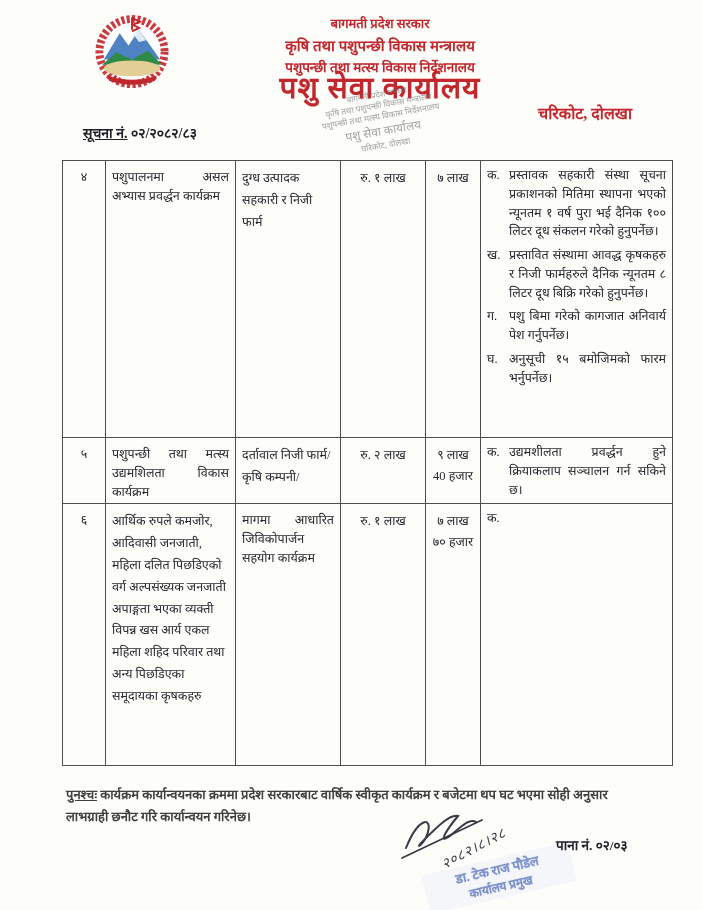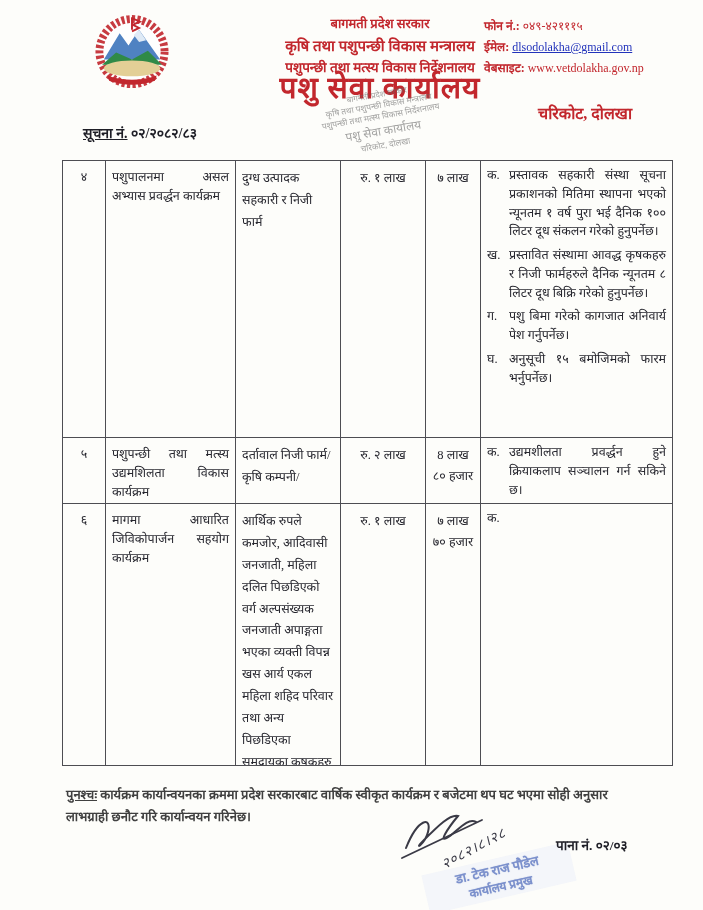--- a/index.html
+++ b/index.html
@@ -85,34 +85,20 @@
     <path d="M22 74 Q50 84 78 74 L76 80 Q50 89 24 80 Z" fill="#c2272d"></path>
   </svg>
 
   <div class="head-center">
     <div class="hc1">बागमती प्रदेश सरकार</div>
     <div class="hc2">कृषि तथा पशुपन्छी विकास मन्त्रालय</div>
     <div class="hc3">पशुपन्छी तथा मत्स्य विकास निर्देशनालय</div>
   </div>
   <div class="office-title">पशु सेवा कार्यालय</div>
 
-  <div class="contact">
-    <div>
-      <span class="lbl">फोन नं.:</span>
-      <span class="val-red">०४९-४२१११५</span>
-    </div>
-    <div>
-      <span class="lbl">ईमेल:</span>
-      <a class="email" href="#">dlsodolakha@gmail.com</a>
-    </div>
-    <div>
-      <span class="lbl">वेबसाइट:</span>
-      <span class="val-red">www.vetdolakha.gov.np</span>
-    </div>
-  </div>
 
   <div class="watermark">
     <div class="wm1">बागमती प्रदेश सरकार</div>
     <div class="wm2">कृषि तथा पशुपन्छी विकास मन्त्रालय</div>
     <div class="wm3">पशुपन्छी तथा मत्स्य विकास निर्देशनालय</div>
     <div class="wm4">पशु सेवा कार्यालय</div>
     <div class="wm5">चरिकोट, दोलखा</div>
   </div>
 
   <div class="location">चरिकोट, दोलखा</div>
@@ -145,31 +131,31 @@
       <div class="cond">
         <span class="marker">घ.</span>
         <span class="ctext">अनुसूची १५ बमोजिमको फारम भर्नुपर्नेछ।</span>
       </div>
     </div>
 
     <div class="cell sn">५</div>
     <div class="cell program">पशुपन्छी तथा मत्स्य उद्यमशिलता विकास कार्यक्रम</div>
     <div class="cell target">दर्तावाल निजी फार्म/कृषि कम्पनी/</div>
     <div class="cell amount">रु. २ लाख</div>
-    <div class="cell amount">8 लाख ८० हजार</div>
+    <div class="cell amount">९ लाख 40 हजार</div>
     <div class="cell">
       <div class="cond">
         <span class="marker">क.</span>
         <span class="ctext">उद्यमशीलता प्रवर्द्धन हुने क्रियाकलाप सञ्चालन गर्न सकिने छ।</span>
       </div>
     </div>
 
     <div class="cell sn">६</div>
+    <div class="cell target">आर्थिक रुपले कमजोर, आदिवासी जनजाती, महिला दलित पिछडिएको वर्ग अल्पसंख्यक जनजाती अपाङ्गता भएका व्यक्ती विपन्न खस आर्य एकल महिला शहिद परिवार तथा अन्य पिछडिएका समूदायका कृषकहरु</div>
     <div class="cell program">मागमा आधारित जिविकोपार्जन सहयोग कार्यक्रम</div>
-    <div class="cell target">आर्थिक रुपले कमजोर, आदिवासी जनजाती, महिला दलित पिछडिएको वर्ग अल्पसंख्यक जनजाती अपाङ्गता भएका व्यक्ती विपन्न खस आर्य एकल महिला शहिद परिवार तथा अन्य पिछडिएका समूदायका कृषकहरु</div>
     <div class="cell amount">रु. १ लाख</div>
     <div class="cell amount">७ लाख ७० हजार</div>
     <div class="cell">
       <div class="cond">
         <span class="marker">क.</span>
       </div>
     </div>
   </div>
 
   <div class="footnote">

